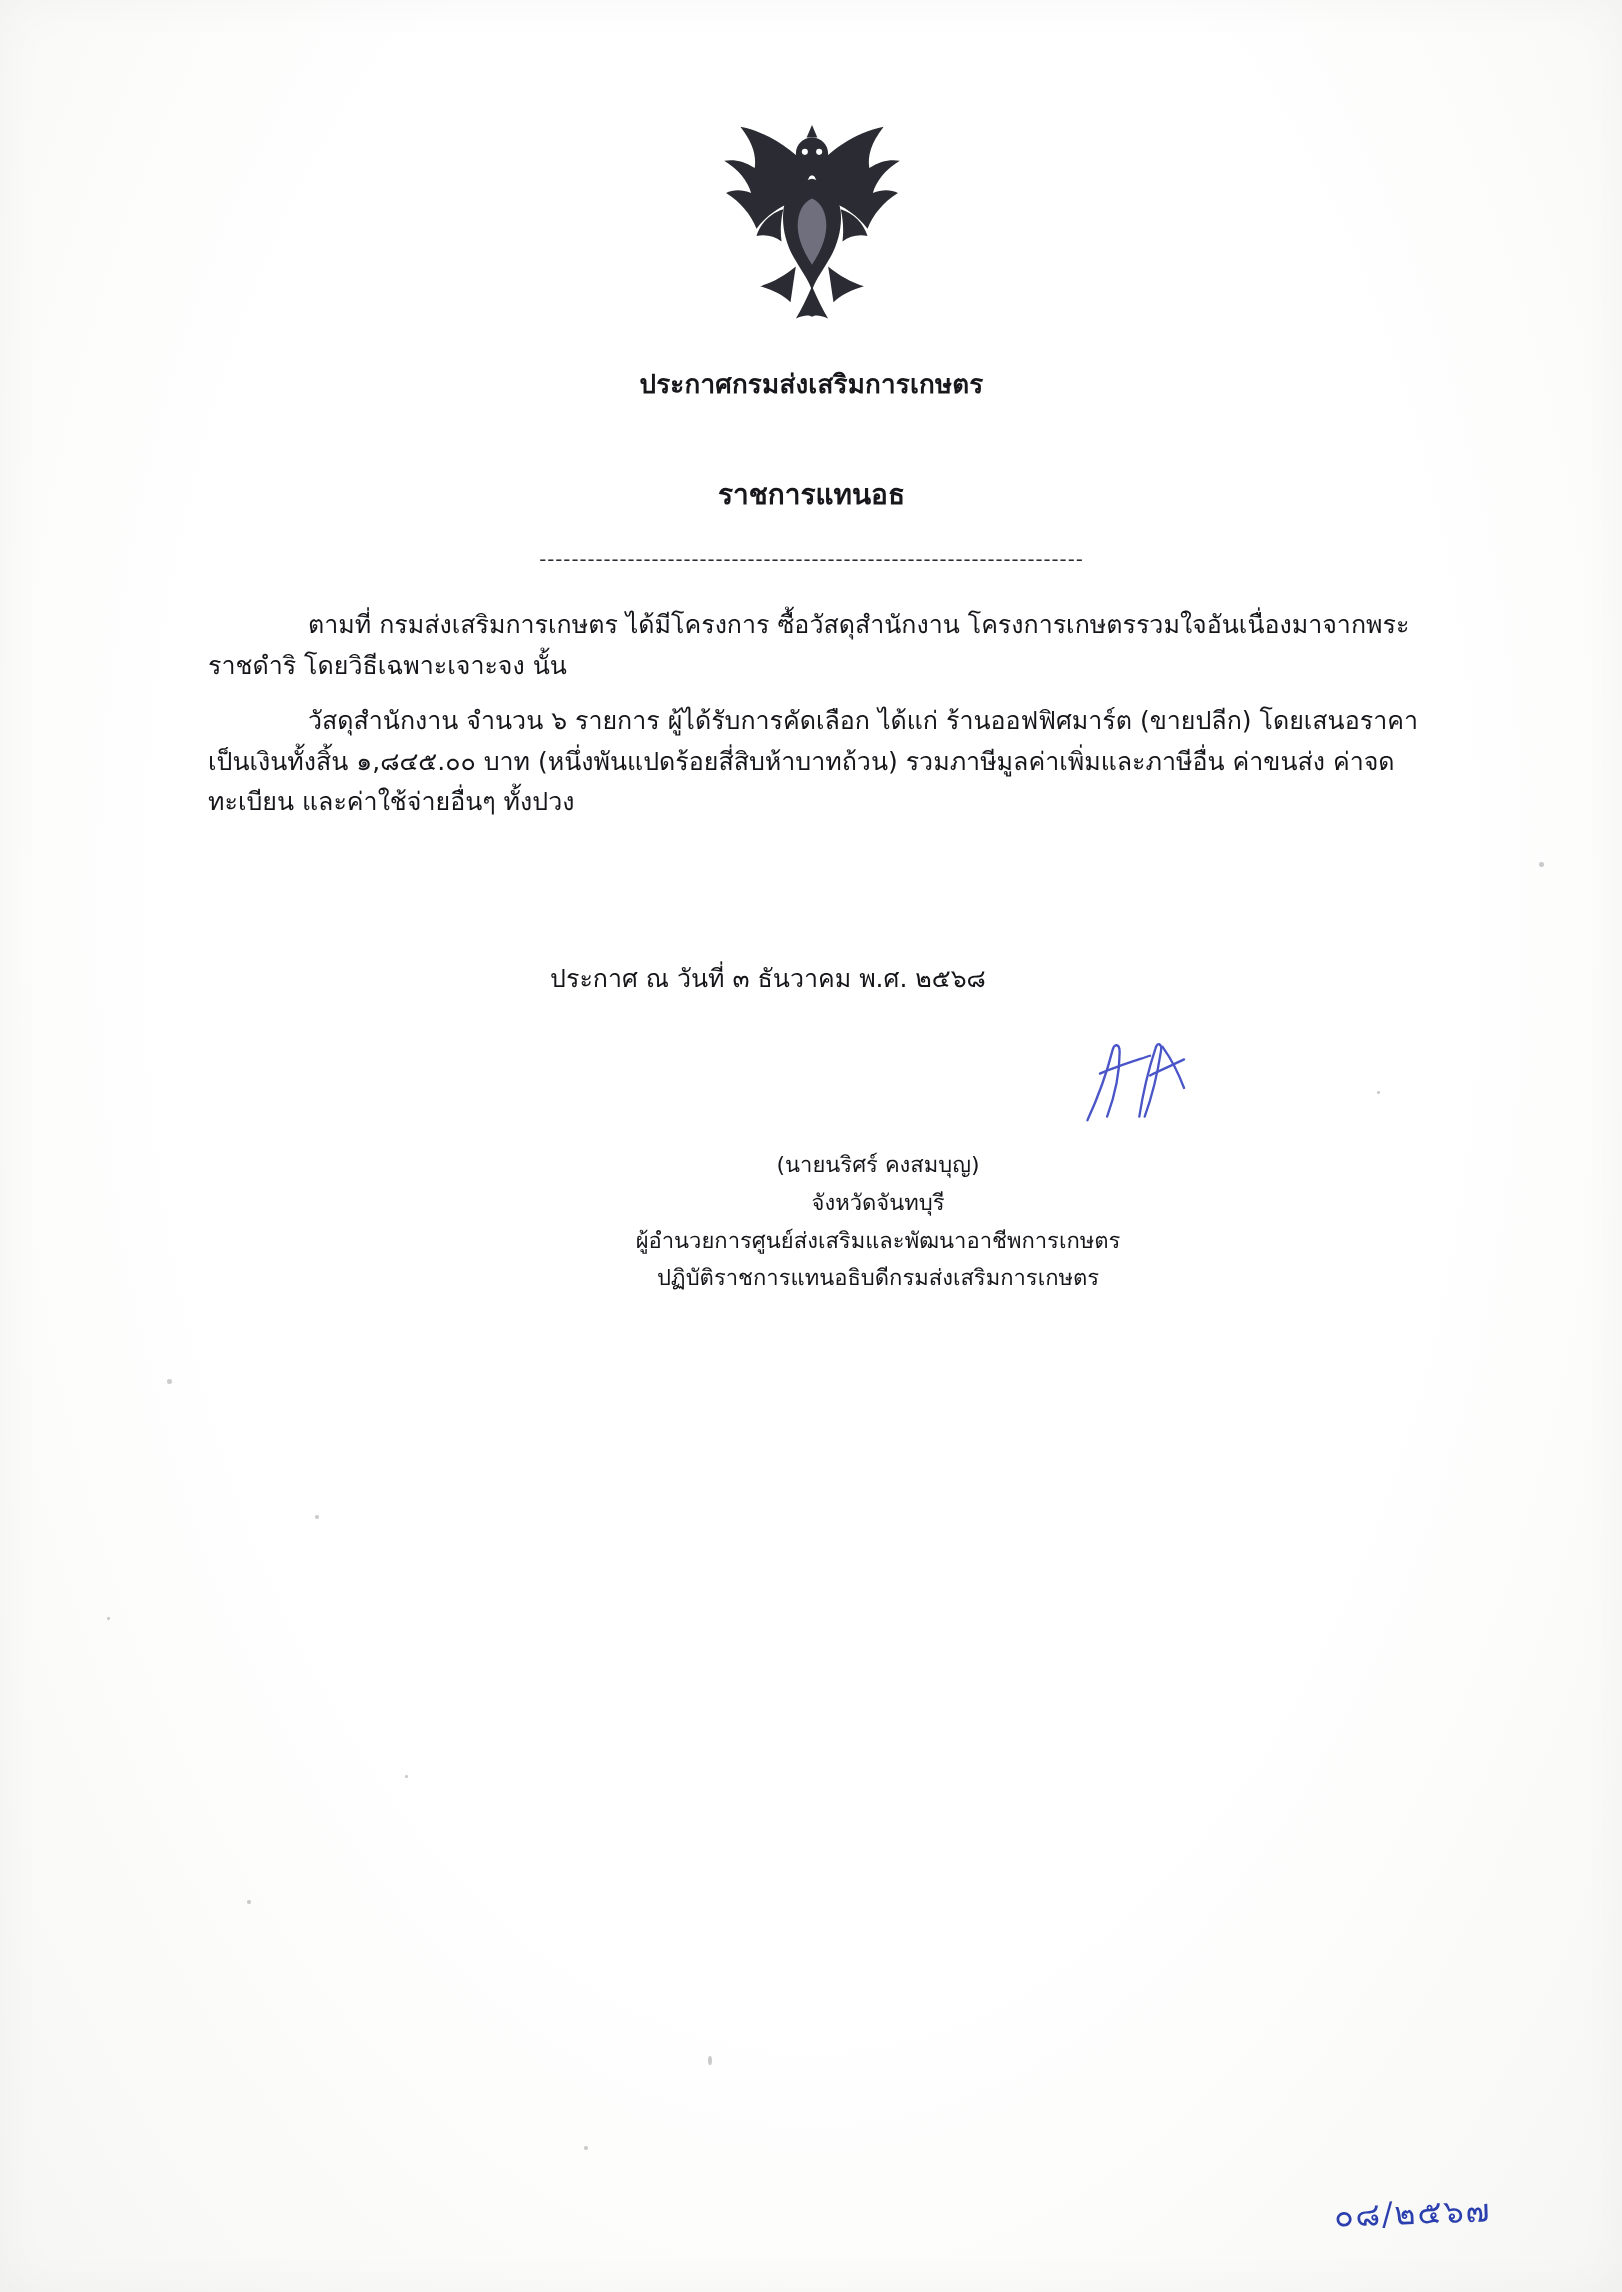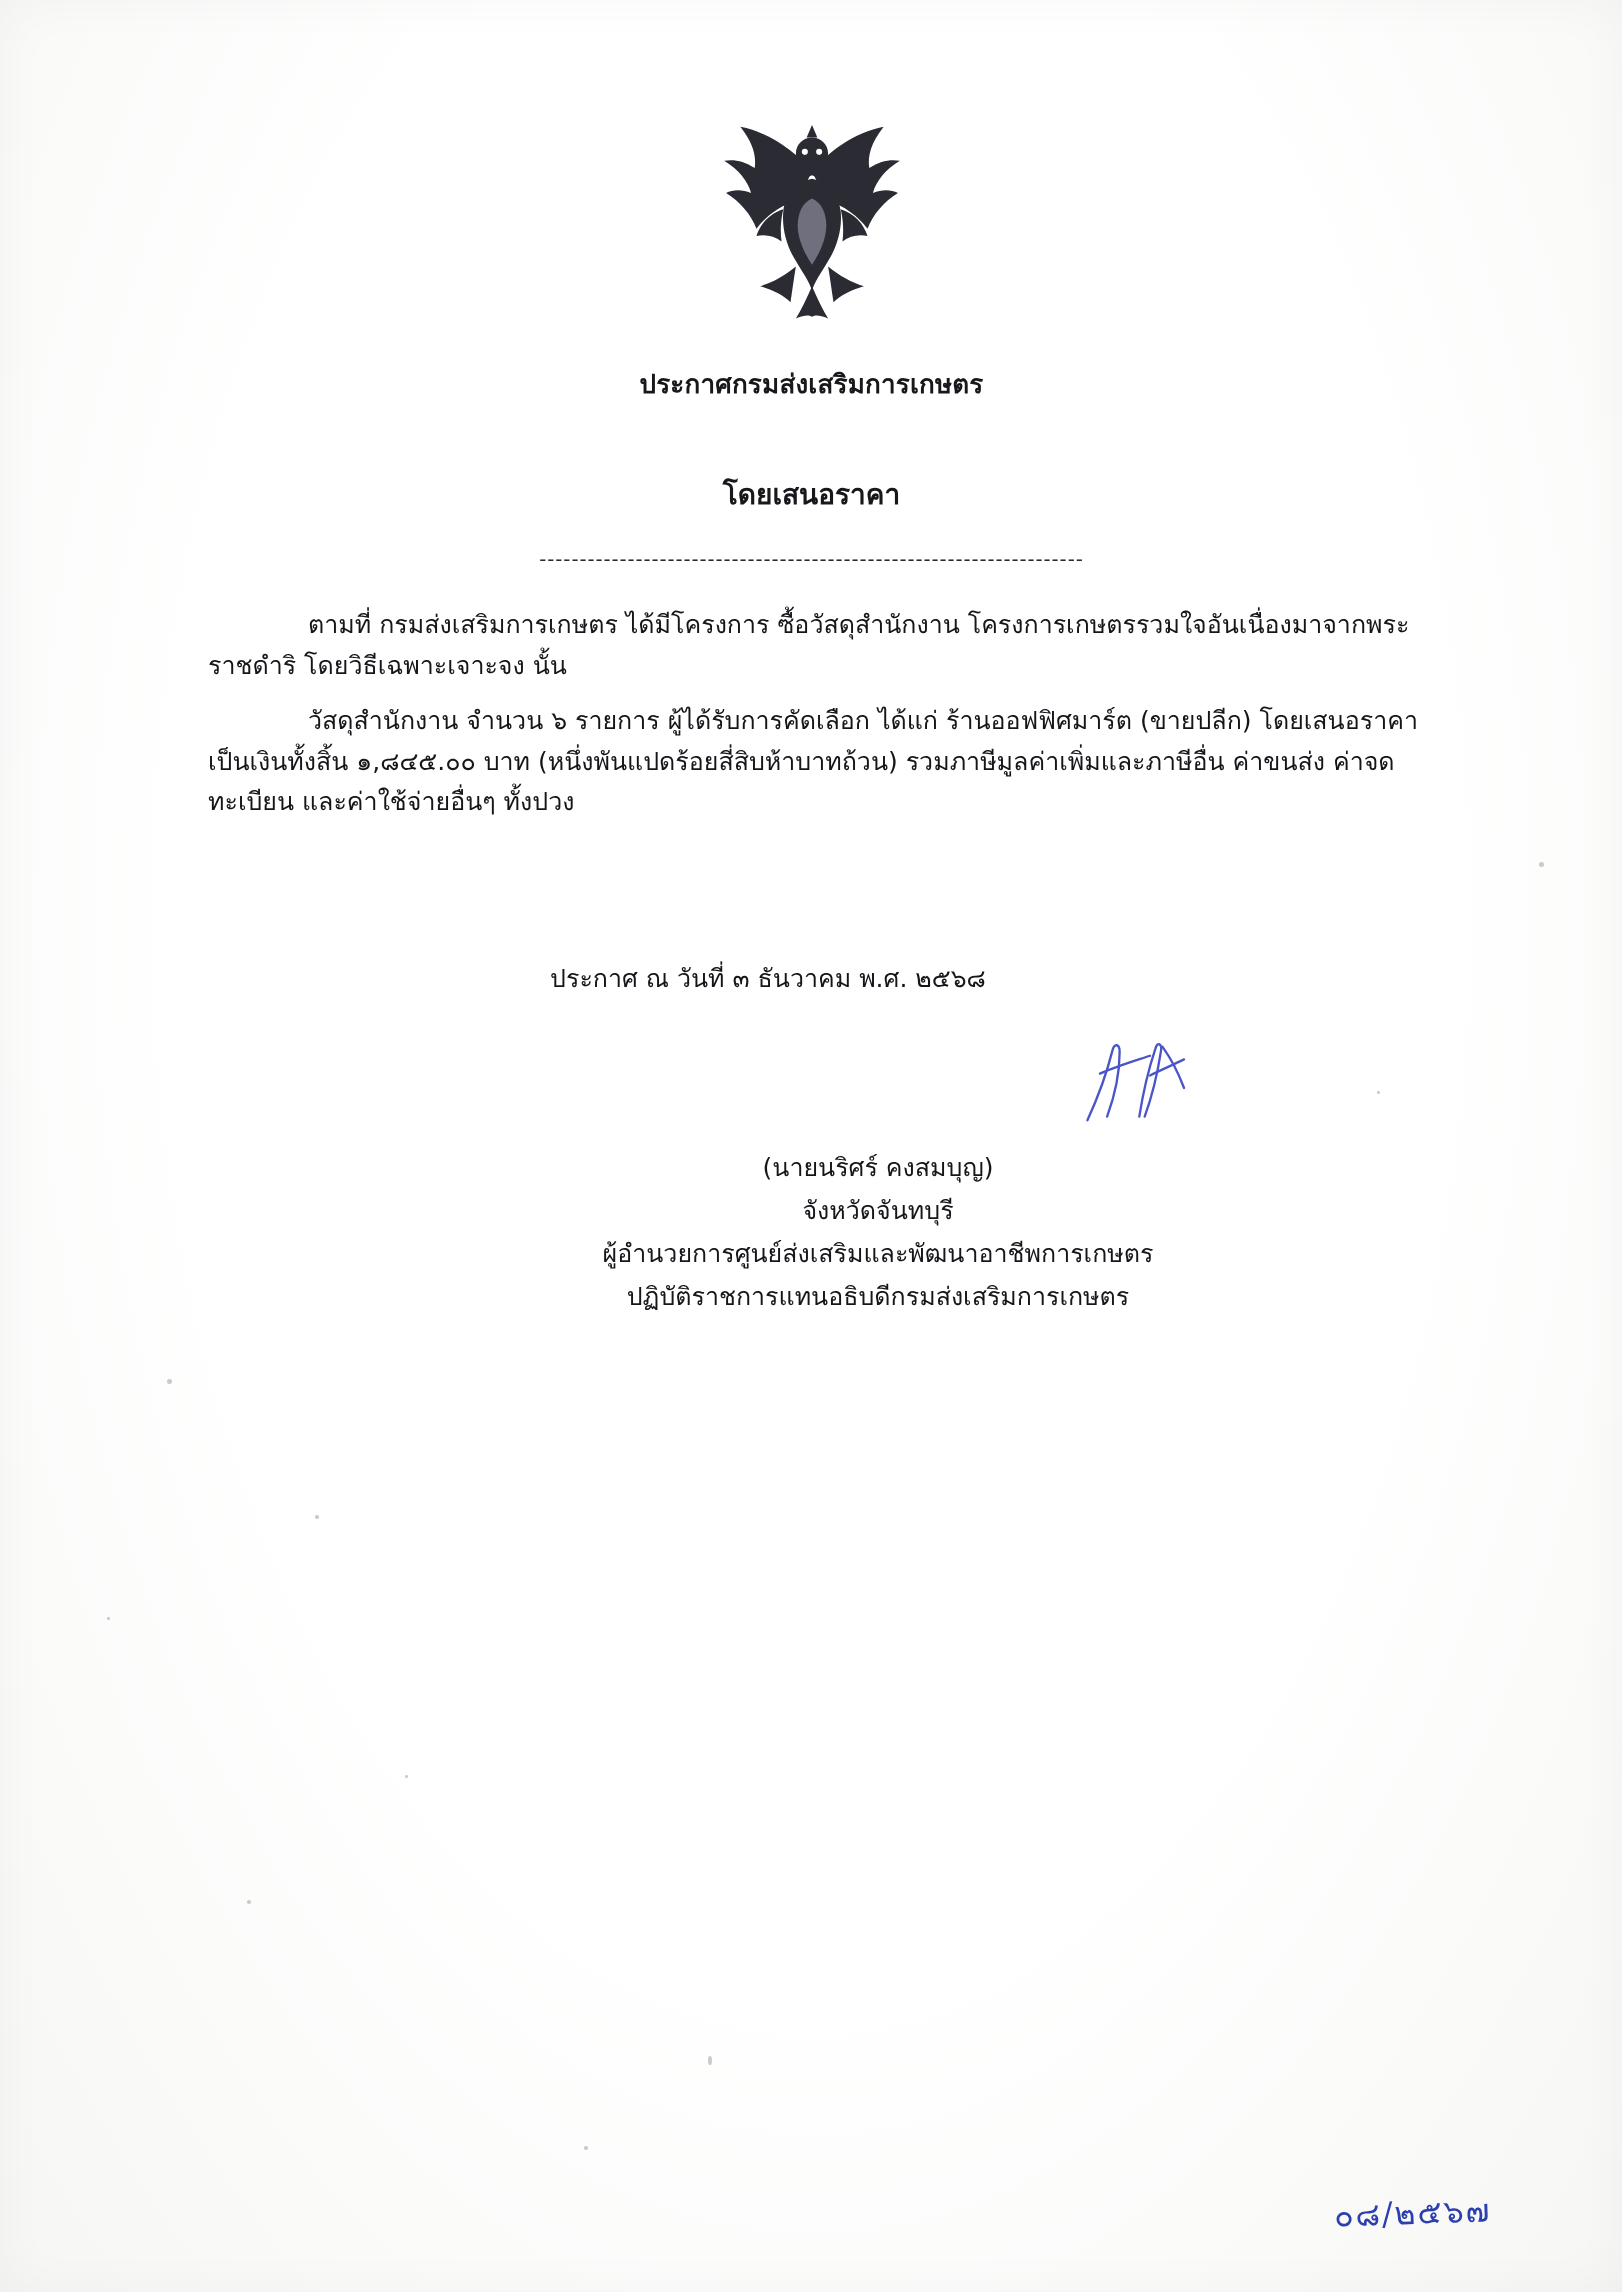--- a/index.html
+++ b/index.html
@@ -128,21 +128,21 @@
 
   .sign-block {
     position: absolute;
     top: 1146px;
     left: 0;
     width: 1622px;
     padding-left: 134px;
     box-sizing: border-box;
     text-align: center;
     color: #15151a;
-    font-size: 25px;
+    font-size: 22px;
     line-height: 1.72;
   }
   .sign-block div { white-space: nowrap; }
 
   
   .handwritten-ref {
     position: absolute;
     left: 1334px;
     top: 2187px;
     font-family: "DejaVu Serif", serif;
@@ -192,21 +192,21 @@
           <path d="M128 168 C140 178 154 186 168 190 C154 194 142 200 134 208 C132 194 130 180 128 168 Z"></path>
 
           <path d="M110 190 C104 204 98 216 92 226 C102 222 106 222 110 224 C114 222 118 222 128 226 C122 216 116 204 110 190 Z"></path>
         </g>
       </svg>
     </div>
 
     <div class="hdr hdr-1">ประกาศกรมส่งเสริมการเกษตร</div>
 
 
-    <div class="hdr hdr-3">โดยเสนอราคา</div>
+    <div class="hdr hdr-3">ราชการแทนอธ</div>
 
     <div class="rule">--------------------------------------------------------------------</div>
 
     <div class="body-block">
       <p class="para p1">
         <span class="indent"></span><span>ตามที่ กรมส่งเสริมการเกษตร ได้มีโครงการ ซื้อวัสดุสำนักงาน โครงการเกษตรรวมใจอันเนื่องมาจากพระราชดำริ โดยวิธีเฉพาะเจาะจง  นั้น</span>
       </p>
       <p class="para p2">
         <span class="indent"></span><span>วัสดุสำนักงาน จำนวน ๖ รายการ ผู้ได้รับการคัดเลือก ได้แก่ ร้านออฟฟิศมาร์ต (ขายปลีก) โดยเสนอราคา เป็นเงินทั้งสิ้น ๑,๘๔๕.๐๐ บาท (หนึ่งพันแปดร้อยสี่สิบห้าบาทถ้วน) รวมภาษีมูลค่าเพิ่มและภาษีอื่น ค่าขนส่ง ค่าจดทะเบียน และค่าใช้จ่ายอื่นๆ ทั้งปวง</span>
       </p>

